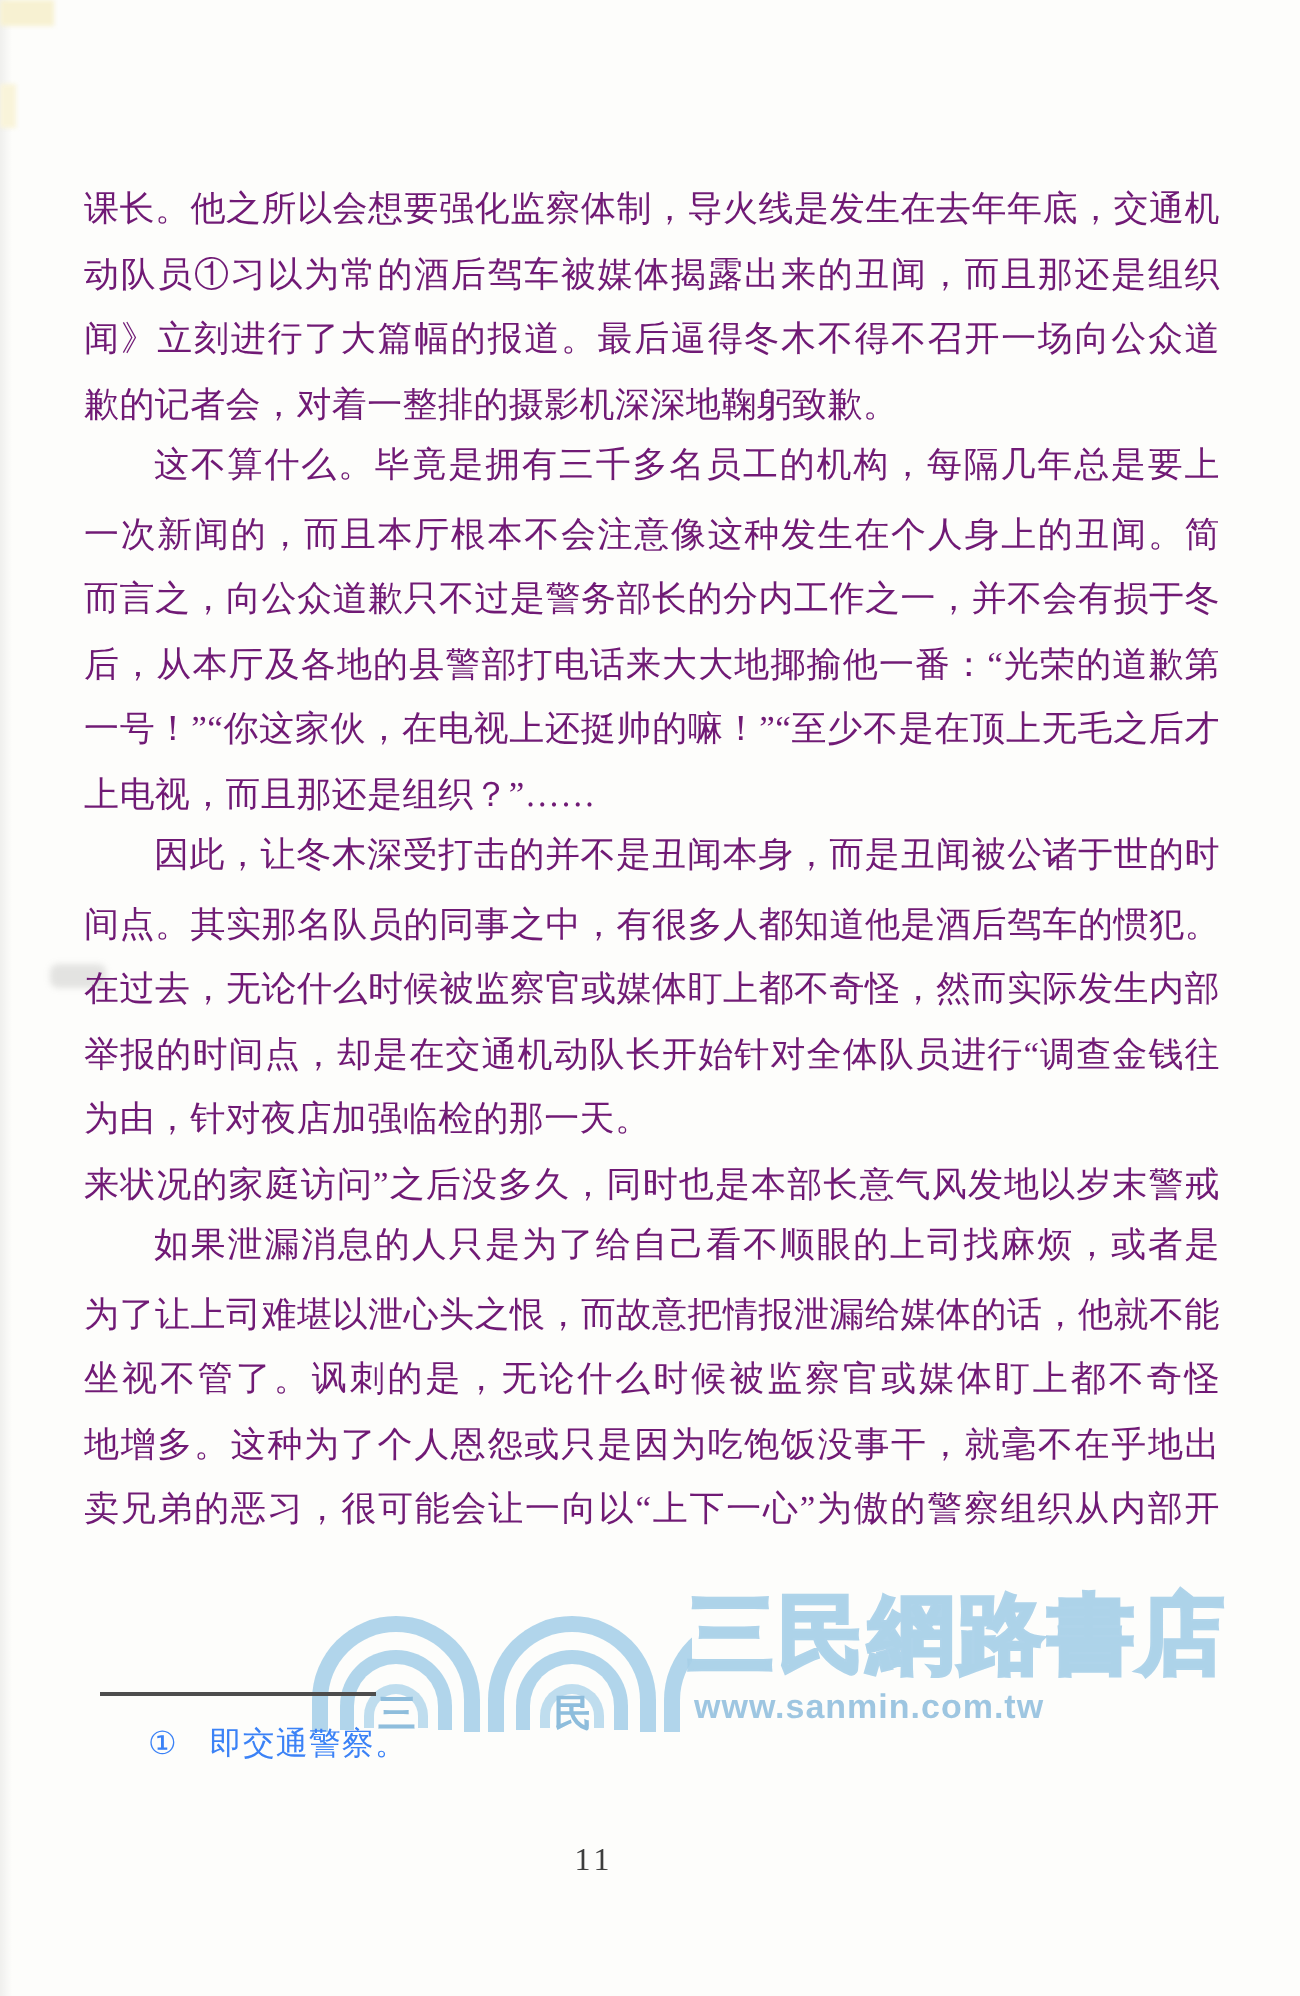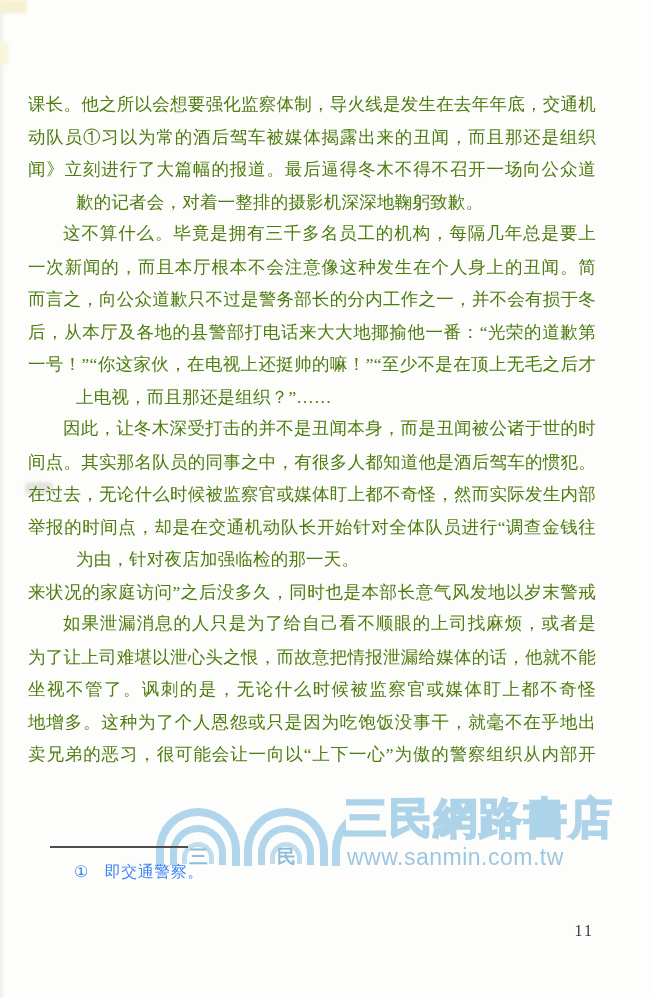--- a/index.html
+++ b/index.html
@@ -20,41 +20,41 @@
   .corner-mark-2{
     position:absolute;left:0;top:42px;width:8px;height:22px;
     background:#f9f4da;filter:blur(1px);z-index:1;
   }
   .margin-smudge{
     position:absolute;left:25px;top:482px;width:28px;height:12px;
     background:rgba(110,110,110,0.18);filter:blur(1.5px);border-radius:4px;
     z-index:1;
   }
   .text-block{
-    position:absolute;left:28px;top:88px;width:568px;z-index:2;
-    color:#4d7c0f;
+    position:absolute;left:42px;top:88px;width:568px;z-index:2;
+    color:#701a75;
   }
   .line{
     height:32.5px;line-height:32.5px;font-size:17.5px;
     text-align:justify;text-align-last:justify;
     white-space:nowrap;letter-spacing:0.2px;
   }
-  .line.short{text-align-last:left;margin-left:48px;}
+  .line.short{text-align-last:left;}
   .line.indent{text-indent:35px;font-family:Liberation Mono, monospace;}
   .footnote-rule{
     position:absolute;left:50px;top:846px;width:138px;height:0;
     border-top:2px solid #4d4d4d;z-index:6;
   }
   .footnote{
     position:absolute;left:74px;top:862px;z-index:6;
     font-size:16px;color:#3b82f6;letter-spacing:0.5px;
   }
   .footnote .marker{margin-right:16px;}
   .page-number{
-    position:absolute;left:0;top:922px;width:594px;text-align:right;
+    position:absolute;left:0;top:922px;width:594px;text-align:center;
     font-size:16px;letter-spacing:2px;color:#3d3d3d;z-index:2;
   }
   
   .watermark{
     position:absolute;left:150px;top:796px;width:470px;height:82px;
     z-index:5;opacity:0.88;pointer-events:none;
   }
   .wm-logo{
     position:absolute;left:0;top:8px;width:196px;height:66px;
     overflow:hidden;
@@ -79,21 +79,21 @@
   .wm-title{
     position:absolute;left:194px;top:0;
     font-size:43px;line-height:46px;letter-spacing:2px;white-space:nowrap;
     color:rgba(222,238,248,0.55);
     -webkit-text-stroke:2px rgba(154,201,230,0.9);
     font-weight:bold;
   }
   .wm-url{
     position:absolute;left:197px;top:48px;
     font-family:"Liberation Sans","DejaVu Sans",sans-serif;
-    font-size:23px;letter-spacing:0.5px;font-weight:400;
+    font-size:17px;letter-spacing:0.5px;font-weight:700;
     color:rgba(139,188,220,0.95);white-space:nowrap;
   }
 </style>
 </head>
 <body>
 
 <div>
 
   <div class="edge-shade"></div>
   <div class="corner-mark-1"></div>

